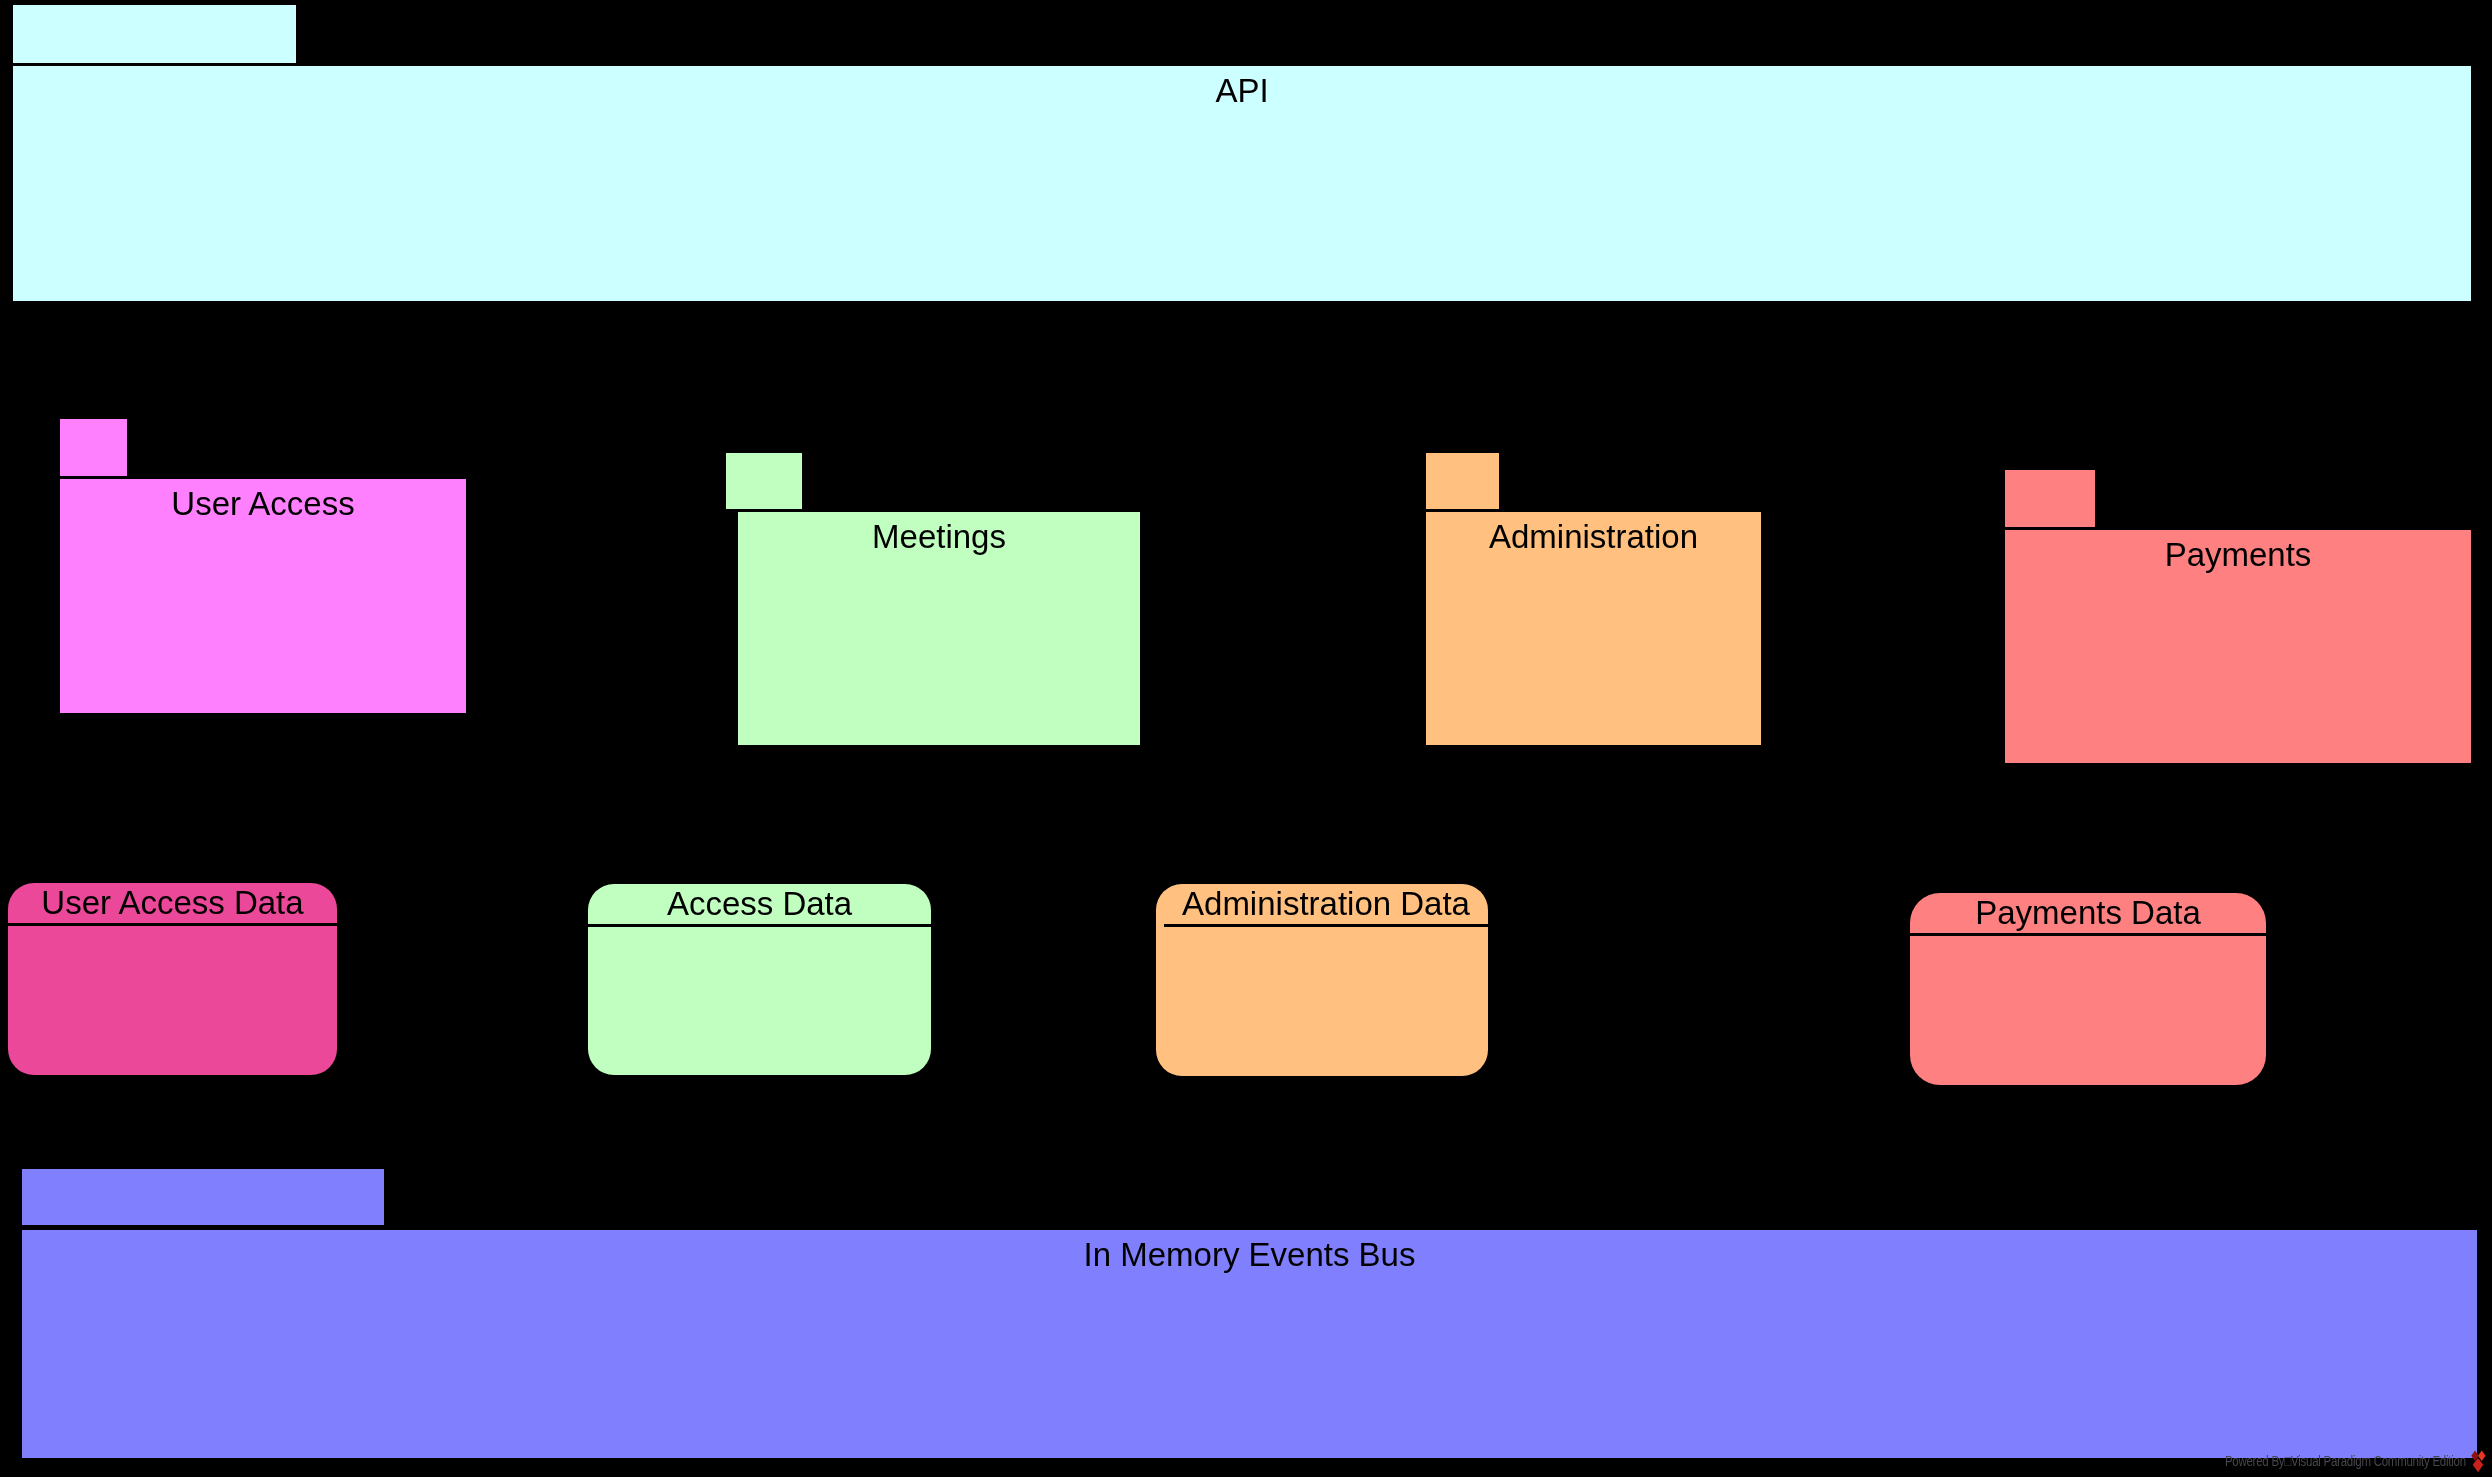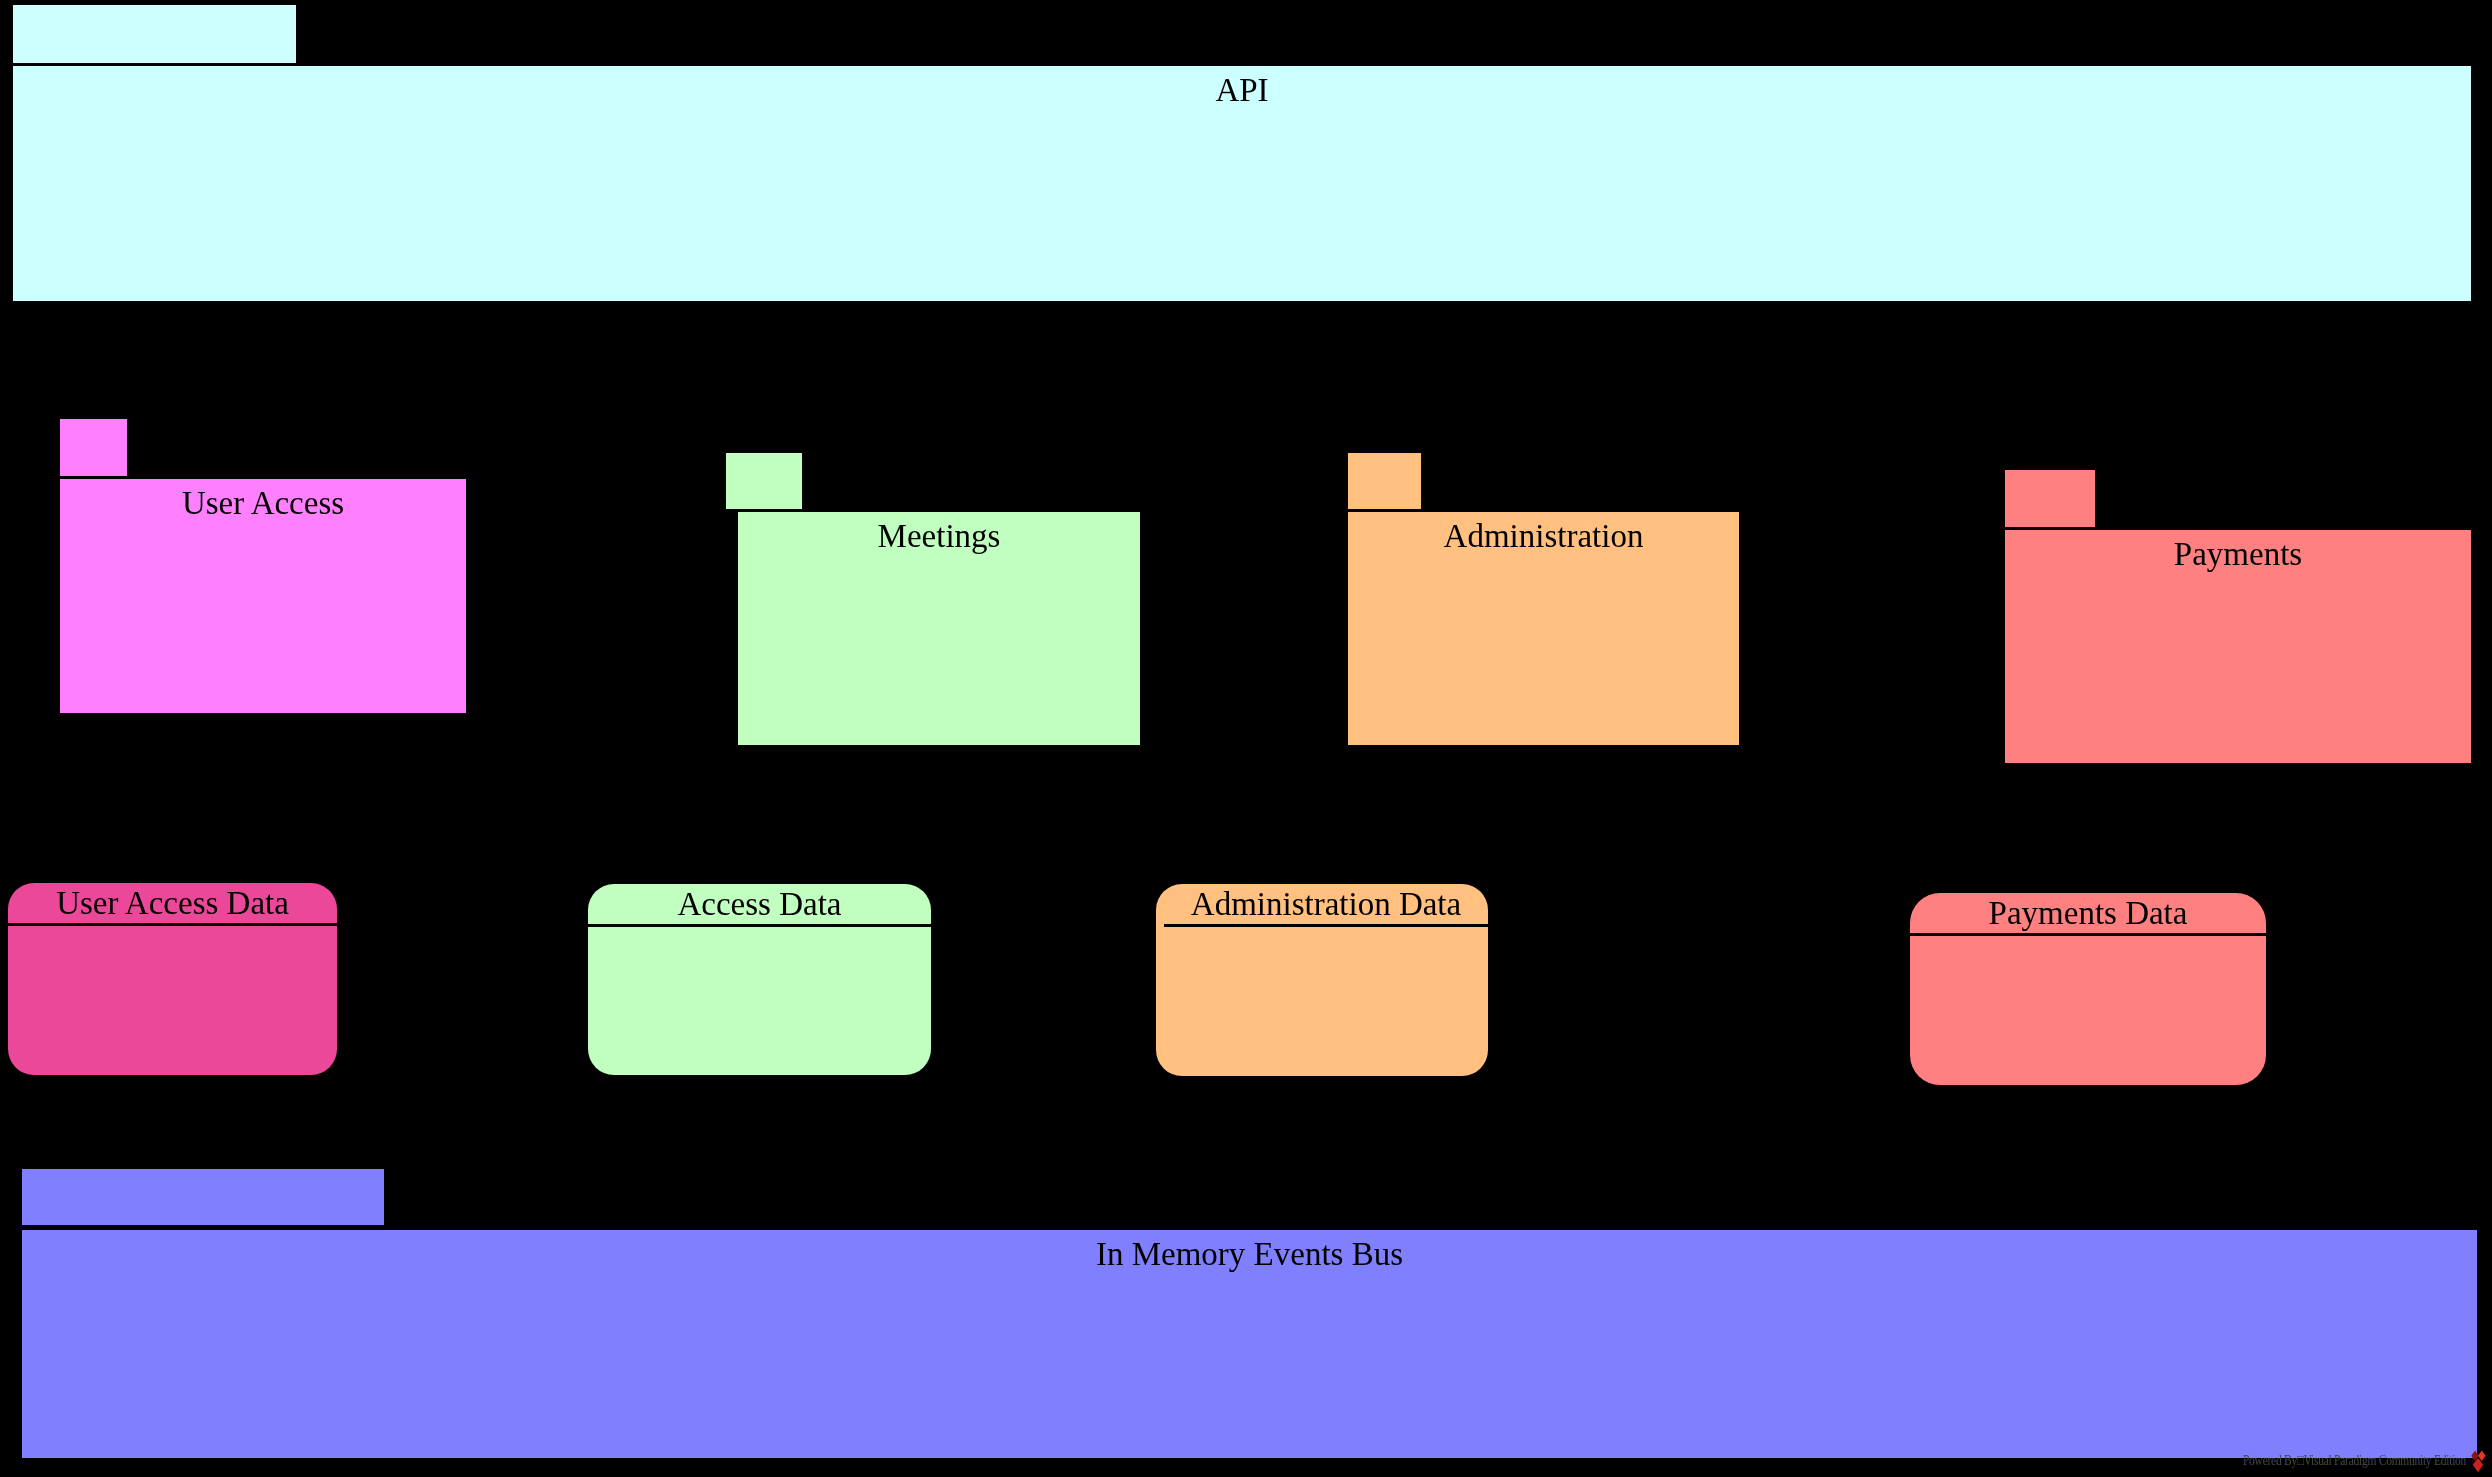--- a/index.html
+++ b/index.html
@@ -1,21 +1,21 @@
 <!DOCTYPE html>
 <html><head>
 <meta charset="utf-8">
 <style>
   html, body { margin: 0; padding: 0; background: #000; }
   #canvas {
     position: relative;
     width: 2492px;
     height: 1478px;
     overflow: hidden;
-    font-family: Liberation Serif, serif;
+    font-family: Liberation Sans, sans-serif;
     color: #000;
   }
 
   
   .pkg { position: absolute; }
   .pkg-tab { border-bottom: 3px solid #000; }
   .pkg-body { width: 100%; }
   .pkg-label {
     text-align: center;
     padding-top: 6px;
@@ -29,21 +29,21 @@
   #pkg-api .pkg-body  { height: 235px; }
 
   #pkg-user-access           { left: 28px;  top: 419px; width: 406px; padding-left: 32px; }
   #pkg-user-access .pkg-tab  { width: 67px; height: 57px; }
   #pkg-user-access .pkg-body { height: 234px; }
 
   #pkg-meetings           { left: 726px; top: 453px; width: 402px; }
   #pkg-meetings .pkg-tab  { width: 76px; height: 56px; }
   #pkg-meetings .pkg-body { height: 233px; margin-left: 12px; }
 
-  #pkg-administration           { left: 1348px; top: 453px; width: 391px; }
+  #pkg-administration           { left: 1426px; top: 453px; width: 335px; }
   #pkg-administration .pkg-tab  { width: 73px;  height: 56px; }
   #pkg-administration .pkg-body { height: 233px; }
 
   #pkg-payments           { left: 2005px; top: 470px; width: 466px; }
   #pkg-payments .pkg-tab  { width: 90px;  height: 57px; }
   #pkg-payments .pkg-body { height: 233px; }
 
   #pkg-events-bus           { left: 22px; top: 1169px; width: 2455px; }
   #pkg-events-bus .pkg-tab  { width: 362px; height: 56px; border-bottom-width: 5px; }
   #pkg-events-bus .pkg-body { height: 228px; }

